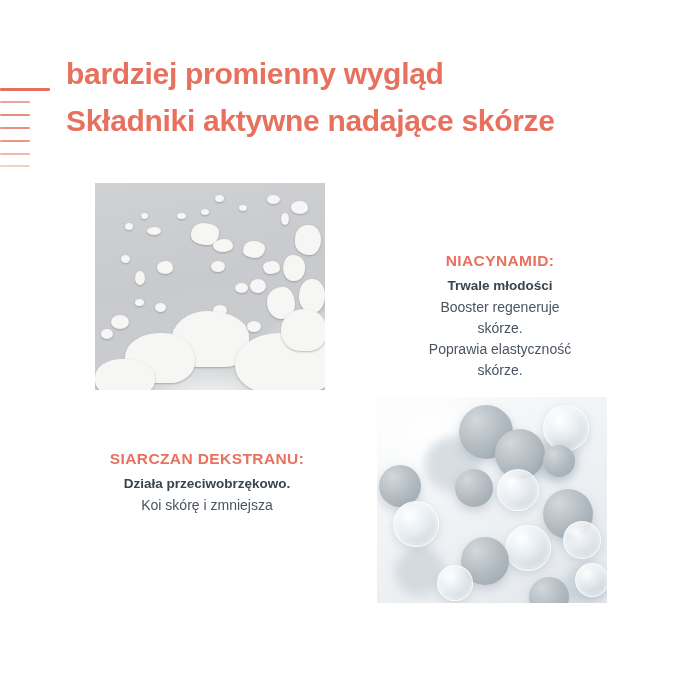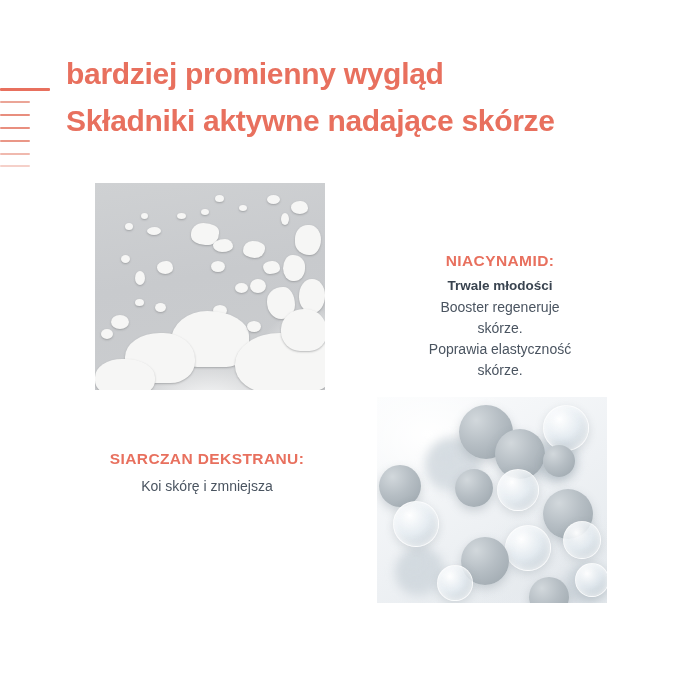--- a/index.html
+++ b/index.html
@@ -251,18 +251,19 @@
     <div class="body">
       <span class="bline">Booster regeneruje</span>
       <span class="bline">skórze.</span>
       <span class="bline">Poprawia elastyczność</span>
       <span class="bline">skórze.</span>
     </div>
   </div>
 
   <div class="block" id="block-siarczan">
     <div class="heading">SIARCZAN DEKSTRANU:</div>
+    <div class="subheading">Działa przeciwobrzękowo.</div>
     <div class="body">
       <span class="bline">Koi skórę i zmniejsza</span>
     </div>
   </div>
 
 </div>
 
 </body></html>

